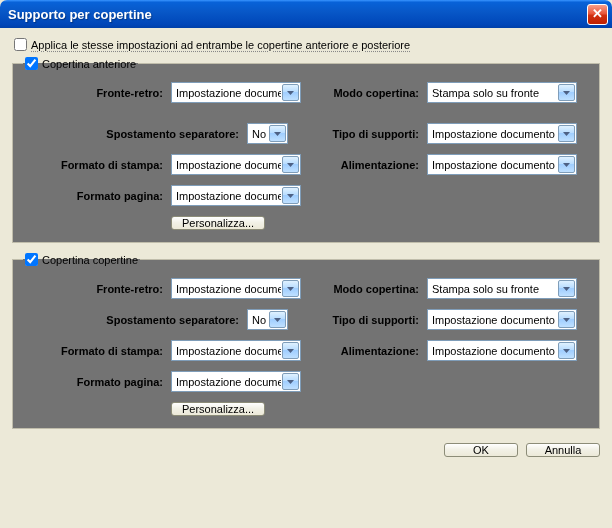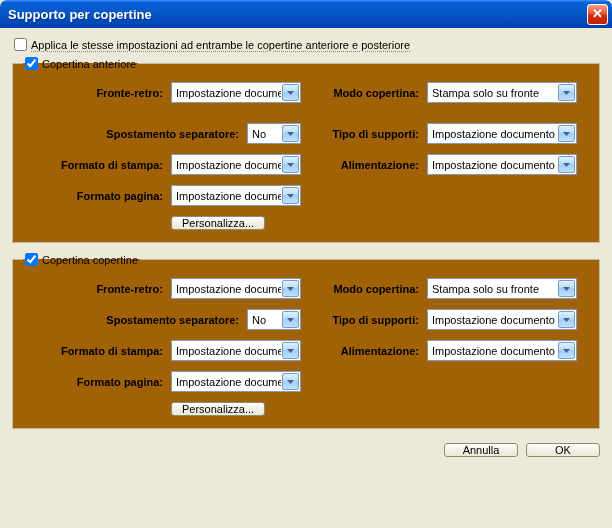--- a/index.html
+++ b/index.html
@@ -57,21 +57,21 @@
   }
   input[type="checkbox"] {
     width: 13px; height: 13px;
     margin: 0;
   }
   fieldset {
     border: 1px solid #c0bdab;
     border-radius: 0;
     margin: 0 0 10px 0;
     padding: 8px 10px 12px 10px;
-    background: #a16207;
+    background: #737373;
   }
   legend {
     padding: 0 2px;
     display: flex;
     align-items: center;
     gap: 4px;
   }
   .grid {
     display: grid;
     grid-template-columns: 140px 130px 110px 150px;
@@ -88,21 +88,21 @@
   .select {
     display: inline-flex;
     align-items: center;
     height: 21px;
     background: #fff;
     border: 1px solid #7f9db9;
     padding: 0 0 0 4px;
     width: 100%;
     cursor: pointer;
   }
-  .select.small { width: 54px; }
+  .select.small { width: 41px; }
   .select .val {
     flex: 1;
     white-space: nowrap;
     overflow: hidden;
     text-overflow: clip;
   }
   .select .arrow {
     width: 17px; height: 17px;
     margin: 1px;
     background: linear-gradient(to bottom, #dff1ff 0%, #b9ddff 45%, #a0ceff 50%, #bfe0ff 100%);
@@ -322,20 +322,20 @@
           <span>Personalizza...</span>
         </button>
       </div>
       <div></div>
         <div></div>
     </div>
   </fieldset>
 
   <div class="footer">
     <button class="btn">
+      <span>OK</span>
+    </button>
+    <button class="btn">
       <span>Annulla</span>
     </button>
-    <button class="btn">
-      <span>OK</span>
-    </button>
   </div>
 
 </div>
 
 </body></html>

